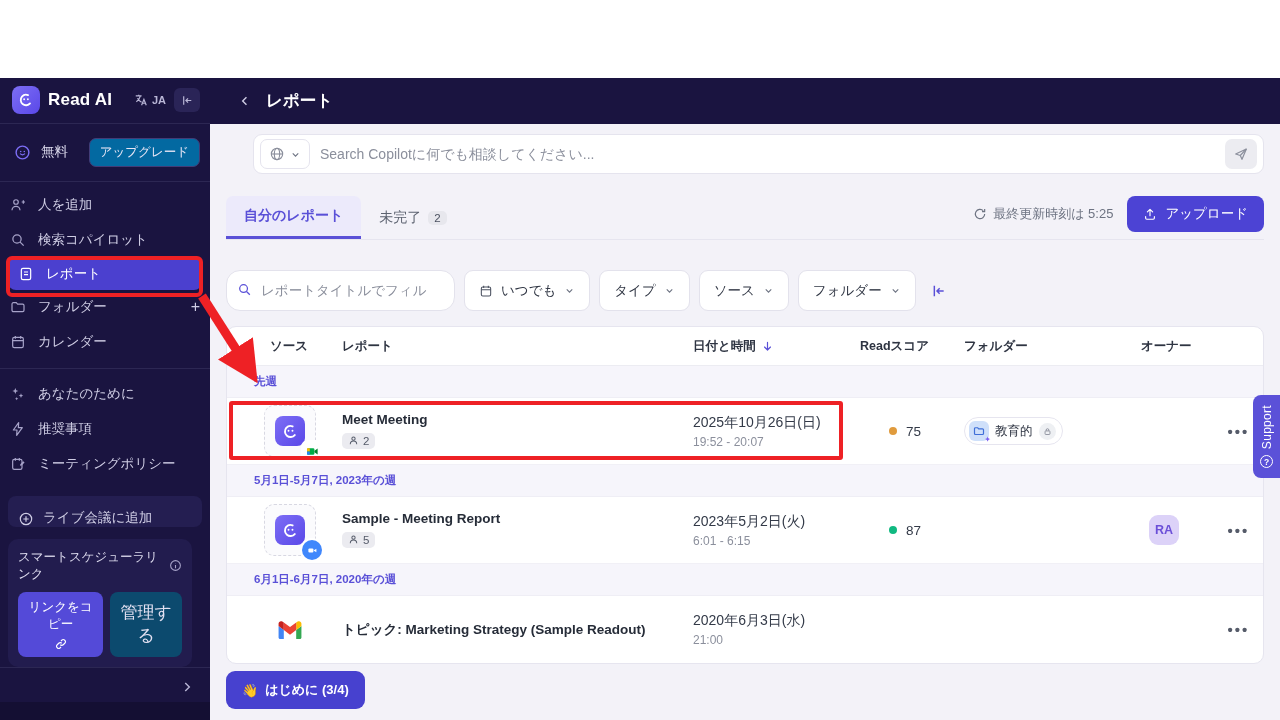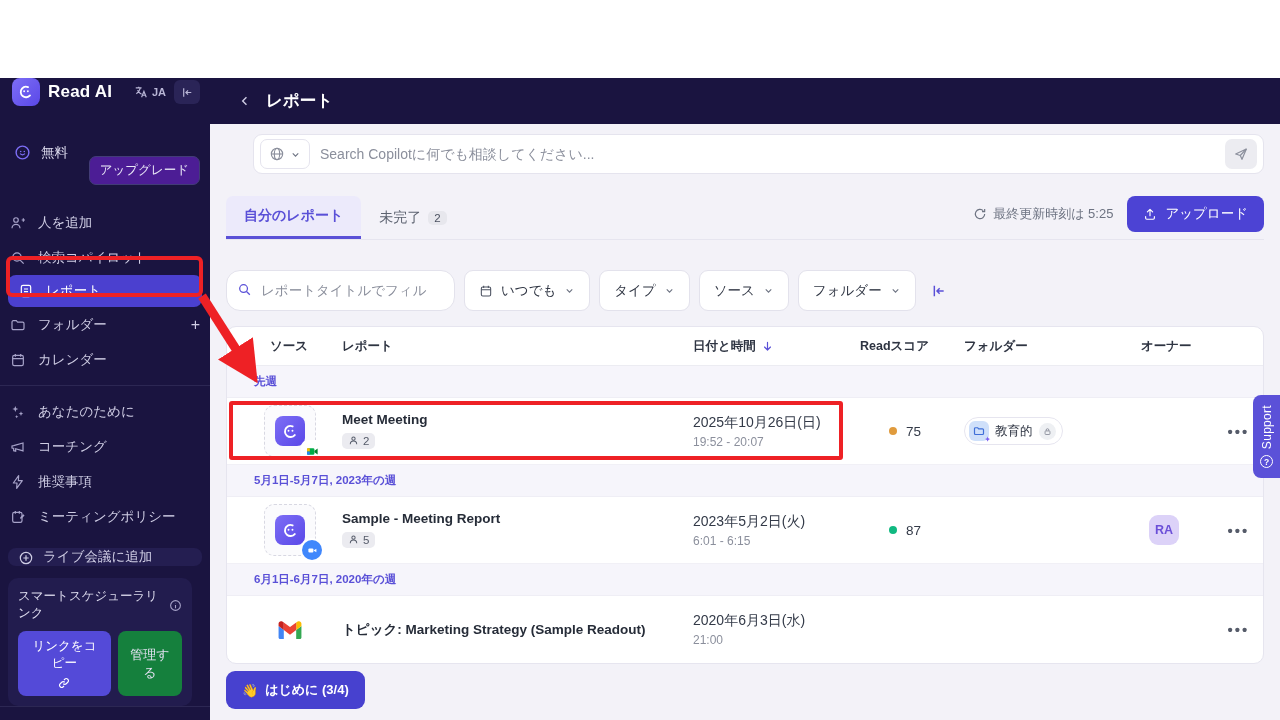--- a/index.html
+++ b/index.html
@@ -14,37 +14,37 @@
   .sb-top { height:46px; display:flex; align-items:center; padding:0 10px 0 12px; gap:8px; }
   .logo-badge { width:28px; height:28px; border-radius:8px; background:linear-gradient(135deg,#7d6ef5,#5a48e8);
     display:flex; align-items:center; justify-content:center; }
   .brand { color:#fff; font-weight:bold; font-size:17px; letter-spacing:.2px; flex:1; }
   .lang { display:flex; align-items:center; gap:4px; color:#b9b6d6; font-size:11px; font-weight:bold; cursor:pointer; }
   .collapse-btn { width:26px; height:24px; border-radius:6px; background:#2a2457; color:#b9b6d6;
     border:none; display:flex; align-items:center; justify-content:center; cursor:pointer; }
   .sb-divider { height:1px; background:#2c2753; margin:0 0; }
   .plan-row { display:flex; align-items:center; gap:10px; padding:14px 10px 14px 14px; }
   .plan-label { flex:1; color:#dddbee; }
-  .upgrade-btn { background:#4c1d95; border:1px solid #423c77; color:#e8e6f6; font-size:12.5px;
-    padding:5px 10px; border-radius:7px; cursor:pointer;margin-top:36px; }
+  .upgrade-btn { background:#0369a1; border:1px solid #423c77; color:#e8e6f6; font-size:12.5px;
+    padding:5px 10px; border-radius:7px; cursor:pointer; }
   .nav { padding:6px 0; }
   .nav-item { height:35px; display:flex; align-items:center; gap:11px; padding:0 10px; cursor:pointer;
     color:#cfcde4; }
   .nav-item .nicon { width:17px; display:flex; color:#a7a3c9; }
   .nav-item.active { background:#4b40cf; color:#fff; border-radius:8px; margin:0 8px; padding:0 10px; height:32px; }
   .nav-item.active .nicon { color:#fff; }
   .nav-plus { margin-left:auto; color:#cfcde4; font-size:16px; cursor:pointer; }
   .live-box { margin:8px 8px 0 8px; background:#241e51; border-radius:8px; height:32px;
     display:flex; align-items:flex-end; gap:9px; padding:0 10px; cursor:pointer; }
   .sched-box { margin:12px 18px 0 8px; background:#221c4e; border-radius:10px; padding:10px; }
   .sched-title { display:flex; align-items:center; gap:6px; font-size:12.5px; color:#dddbee; margin-bottom:9px; }
   .sched-btns { display:flex; gap:7px; }
   .copy-btn { background:#544ad8; color:#fff; border:none; border-radius:8px; font-size:12.5px;
     padding:7px 9px; display:flex; align-items:center; gap:5px; cursor:pointer;flex-direction:column; }
-  .manage-btn { background:#15803d; color:#e3e1f2; border:none; border-radius:8px; font-size:13px;
+  .manage-btn { background:#0c4a6e; color:#e3e1f2; border:none; border-radius:8px; font-size:17px;
     padding:7px 10px; cursor:pointer; }
   .sb-bottom { margin-top:auto; }
   .sb-chev-row { display:flex; justify-content:flex-end; padding:12px 16px 8px; color:#b9b6d6; }
   .sb-footstrip { height:18px; background:#140f33; }
 
   
   .main { flex:1; display:flex; flex-direction:column; position:relative; }
   .main-header { height:46px; background:#1a1440; display:flex; align-items:center; padding:0 0 0 28px; gap:14px; }
   .back-btn { color:#cfcde4; background:none; border:none; font-size:15px; cursor:pointer; display:flex; }
   .page-title { color:#fff; font-weight:bold; font-size:16.5px; }
@@ -244,28 +244,20 @@
             <svg width="16" height="16" viewBox="0 0 24 24" fill="currentColor">
                 <path d="M8 3l1.3 3.2L12.5 7.5 9.3 8.8 8 12 6.7 8.8 3.5 7.5l3.2-1.3z"></path>
                 <path d="M16.5 11l1 2.5 2.5 1-2.5 1-1 2.5-1-2.5-2.5-1 2.5-1z"></path>
                 <path d="M10 16.5l.7 1.8 1.8.7-1.8.7-.7 1.8-.7-1.8-1.8-.7 1.8-.7z"></path>
               </svg>
           </span>
           <span>あなたのために</span>
         </div>
         <div class="nav-item">
           <span class="nicon">
-            <svg width="16" height="16" viewBox="0 0 24 24" fill="none" stroke="currentColor" stroke-width="1.8">
-                <path d="M3 10.5v3l2.5.5v3.5l3 .8v-3.7l11 3.2V6L5.5 10z"></path>
-              </svg>
-          </span>
-          <span>コーチング</span>
-        </div>
-        <div class="nav-item">
-          <span class="nicon">
             <svg width="16" height="16" viewBox="0 0 24 24" fill="none" stroke="currentColor" stroke-width="1.8" stroke-linejoin="round">
                 <path d="M13 2.5L5 13.5h5.5L10 21.5l8.5-11.5h-6z"></path>
               </svg>
           </span>
           <span>推奨事項</span>
         </div>
         <div class="nav-item">
           <span class="nicon">
             <svg width="16" height="16" viewBox="0 0 24 24" fill="none" stroke="currentColor" stroke-width="1.8">
                 <rect x="4" y="5" width="14" height="15" rx="2.5"></rect>

